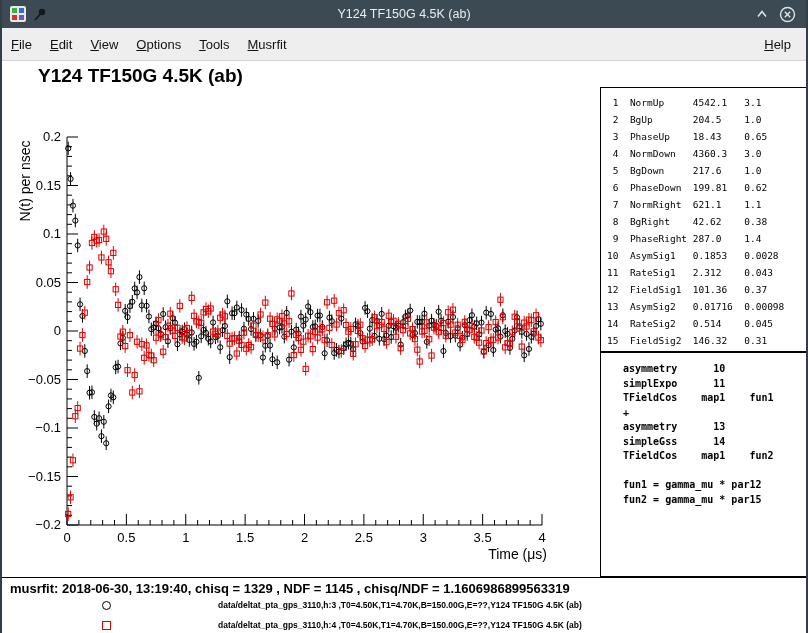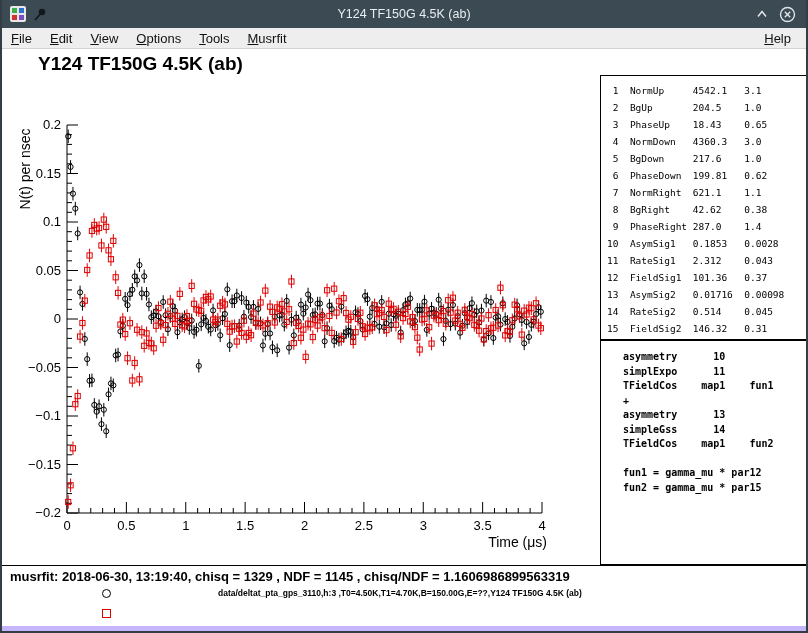--- a/index.html
+++ b/index.html
@@ -1,23 +1,23 @@
 <!DOCTYPE html>
 <html><head>
 <meta charset="utf-8">
 <style>
   * { margin:0; padding:0; box-sizing:border-box; }
   html,body { width:808px; height:633px; }
   body { font-family:"Liberation Sans", sans-serif; background:#777; }
-  .window { width:808px; height:633px; border:2px solid #333d44; border-top:none; background:#c4b5fd; position:relative; }
+  .window { width:808px; height:633px; border:2px solid #333d44; border-top:none; background:#14b8a6; position:relative; }
   .titlebar { height:28px; background:#3b4a53; display:flex; align-items:center; position:relative; color:#e8edf0; }
   .tb-left { display:flex; gap:7px; margin-left:8px; align-items:center; }
   .tb-title { position:absolute; left:50%; transform:translateX(-50%); font-size:12.5px; color:#e9eef1; white-space:nowrap; }
   .tb-right { margin-left:auto; display:flex; gap:10px; margin-right:10px; align-items:center; }
-  .menubar { height:21px; background:#eeeeee; border-bottom:1px solid #d2d2d2; display:flex; align-items:center; font-size:13px; color:#111; }
+  .menubar { height:33px; background:#eeeeee; border-bottom:1px solid #d2d2d2; display:flex; align-items:center; font-size:13px; color:#111; }
   .mi { padding:0 9px; line-height:25px; cursor:default; white-space:nowrap; }
   .ul { text-decoration:underline; }
   .menu-right { margin-left:auto; margin-right:6px; display:flex; }
   .content { position:relative; width:804px; height:577px; background:#fff; overflow:hidden; }
   .page-title { position:absolute; left:36px; top:4px; font-size:19px; font-weight:bold; color:#000; white-space:nowrap; }
   #plot { position:absolute; left:0; top:0; }
   .box { position:absolute; left:598px; width:213px; border:1px solid #000; background:#fff; }
   .param-box { top:26px; height:265px; padding:6px 0 0 6px; font-family:"DejaVu Sans Mono", monospace; font-size:9.5px; line-height:17px; white-space:pre; color:#000; }
   .theory-box { top:291px; height:225px; padding:9px 0 0 6px; }
   .theory-box pre { font-family:"DejaVu Sans Mono", monospace; font-size:10px; font-weight:bold; line-height:14.5px; color:#000;margin-left:16px; }
@@ -1011,17 +1011,18 @@
 
     <div class="divider"></div>
     <div class="footer-info">musrfit: 2018-06-30, 13:19:40, chisq = 1329 , NDF = 1145 , chisq/NDF = 1.1606986899563319</div>
     <div id="legend">
         <div class="legend-row" style="top: 536px;">
           <span class="lg-marker circle" style="border-color: rgb(0, 0, 0);"></span>
           <span class="lg-label">data/deltat_pta_gps_3110,h:3 ,T0=4.50K,T1=4.70K,B=150.00G,E=??,Y124 TF150G 4.5K (ab)</span>
         </div>
         <div class="legend-row" style="top: 556px;">
           <span class="lg-marker square" style="border-color: rgb(224, 0, 0);"></span>
+          <span class="lg-label">data/deltat_pta_gps_3110,h:4 ,T0=4.50K,T1=4.70K,B=150.00G,E=??,Y124 TF150G 4.5K (ab)</span>
         </div>
       </div>
   </div>
 
 </div>
 
 </body></html>

